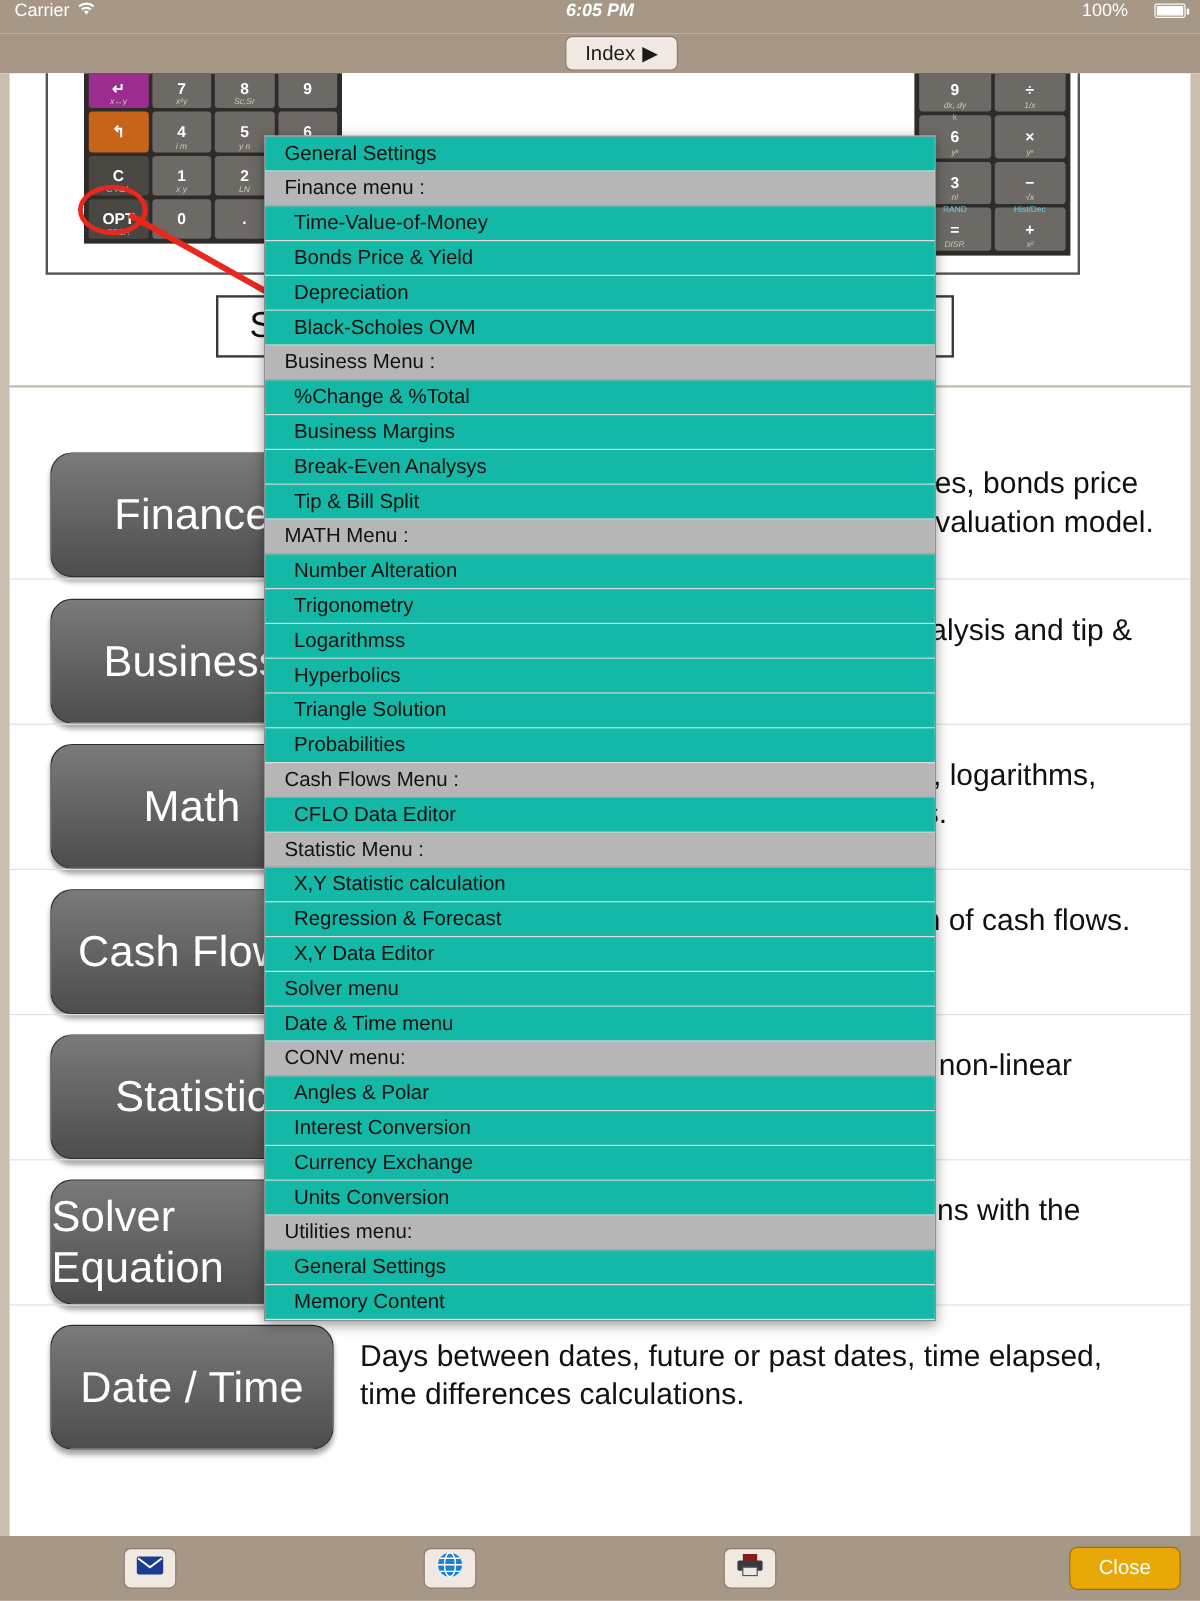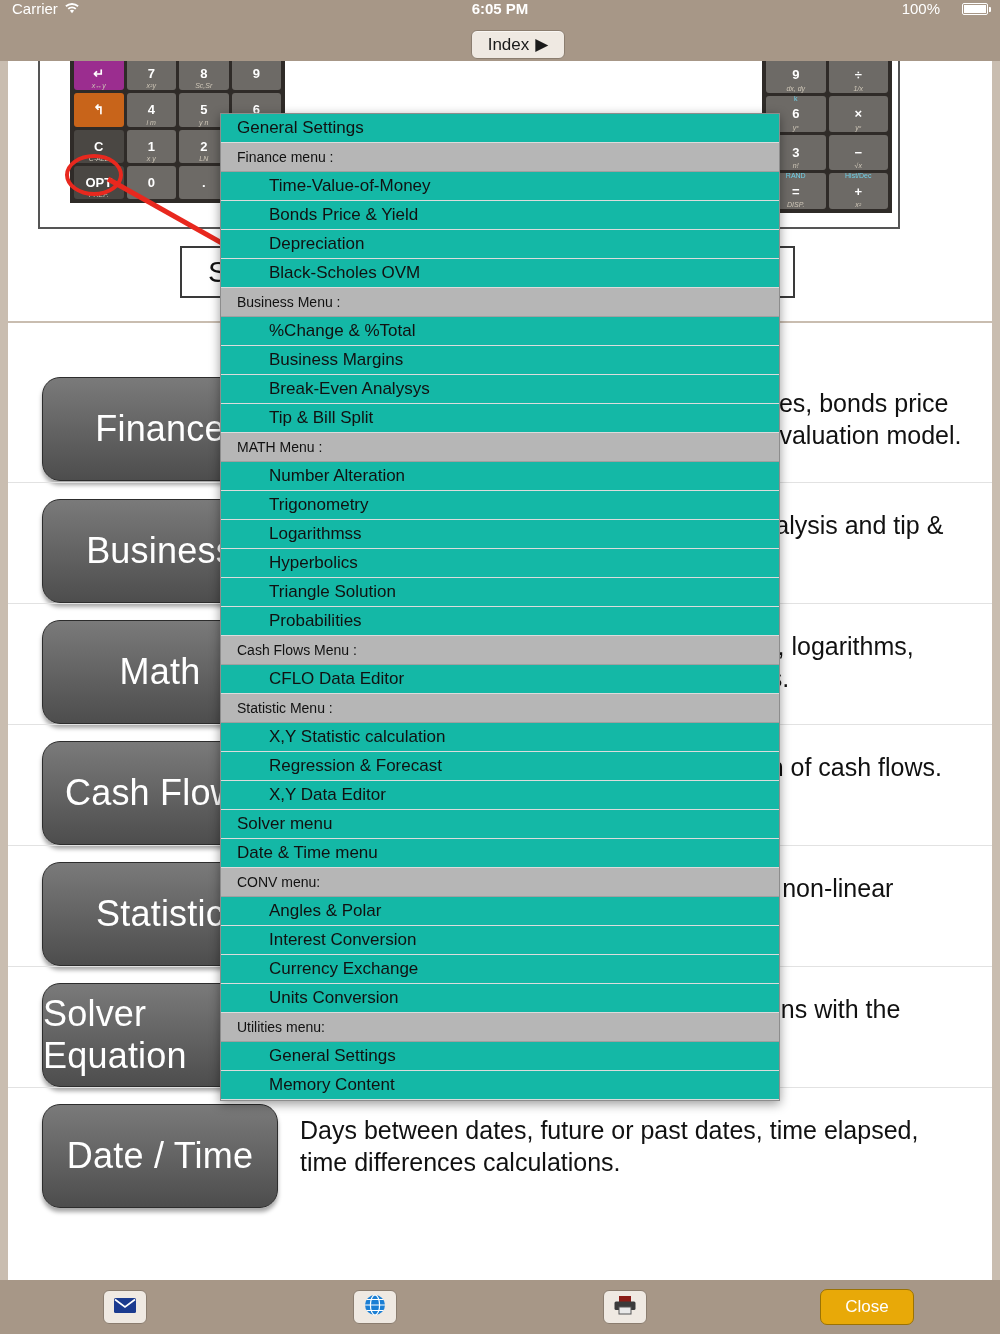--- a/index.html
+++ b/index.html
@@ -14,21 +14,21 @@
 
   
   #status-bar {
     height: 28px; background: #a79787; color: #ffffff;
     display: flex; align-items: flex-start; padding: 0 12px;
     font-size: 15px; position: relative;
   }
   #status-left { display: flex; align-items: center; gap: 6px; }
   #status-center {
     position: absolute; left: 0; right: 0; text-align: center;
-    font-weight: bold; font-size: 15px;
+    font-weight: bold; font-size: 15px; font-style: italic;
   }
   #status-right {
     margin-left: auto; display: flex; align-items: center; gap: 22px;
     font-size: 15px; z-index: 2;
   }
   .batt {
     width: 26px; height: 12px; border: 1.5px solid #fff; border-radius: 2px;
     position: relative; display: inline-block;
   }
   .batt::after {
@@ -135,22 +135,22 @@
   #index-menu {
     position: absolute; left: 220px; top: 52px; width: 560px;
     background: #f5f5f5; border: 1px solid #8d8d8d;
     box-shadow: 0 3px 10px rgba(0,0,0,.4); z-index: 40;
   }
   .mi {
     height: 29px; display: flex; align-items: center;
     font-size: 17px; color: #111; padding-left: 16px;
     border-bottom: 1px solid #dcdcdc; background: #14b8a6;
   }
-  .mi.header { background: #b6b6b6; font-size: 14px; color: #111; border-bottom: 1px solid #a0a0a0; }
-  .mi.child { padding-left: 48px; }
+  .mi.header { background: #b6b6b6; font-size: 17px; color: #111; border-bottom: 1px solid #a0a0a0; }
+  .mi.child { padding-left: 24px; }
   .mi.selected { background: #0712f5; color: #ffffff; }
 
   
   #toolbar {
     position: absolute; bottom: 0; left: 0; right: 0; height: 54px;
     background: #a79787; display: flex; align-items: center;
   }
   .tb-slot { flex: 1; display: flex; align-items: center; justify-content: center; }
   .tb-btn {
     width: 44px; height: 34px; border-radius: 6px;
@@ -403,16 +403,16 @@
     <div class="tb-btn">
       <span>
         <svg width="24" height="20" viewBox="0 0 24 20">
             <rect x="6" y="1" width="12" height="6" fill="#8a1c16"></rect>
             <rect x="1.5" y="6.5" width="21" height="8.5" rx="1.5" fill="#3a3a3a"></rect>
             <rect x="6" y="12" width="12" height="7" fill="#e9e9e9" stroke="#555"></rect>
           </svg>
       </span>
     </div>
   </div>
-  <div class="tb-slot" style="justify-content:center">
+  <div class="tb-slot" style="justify-content:flex-end">
     <div id="close-button">Close</div>
   </div>
 </div>
 
 </body></html>

